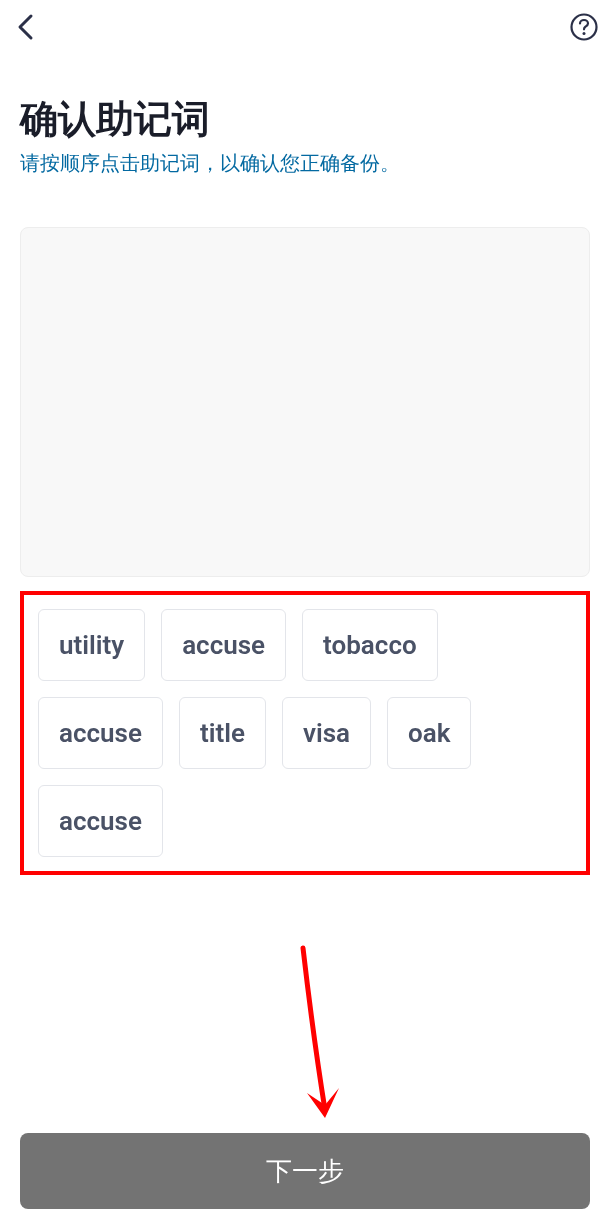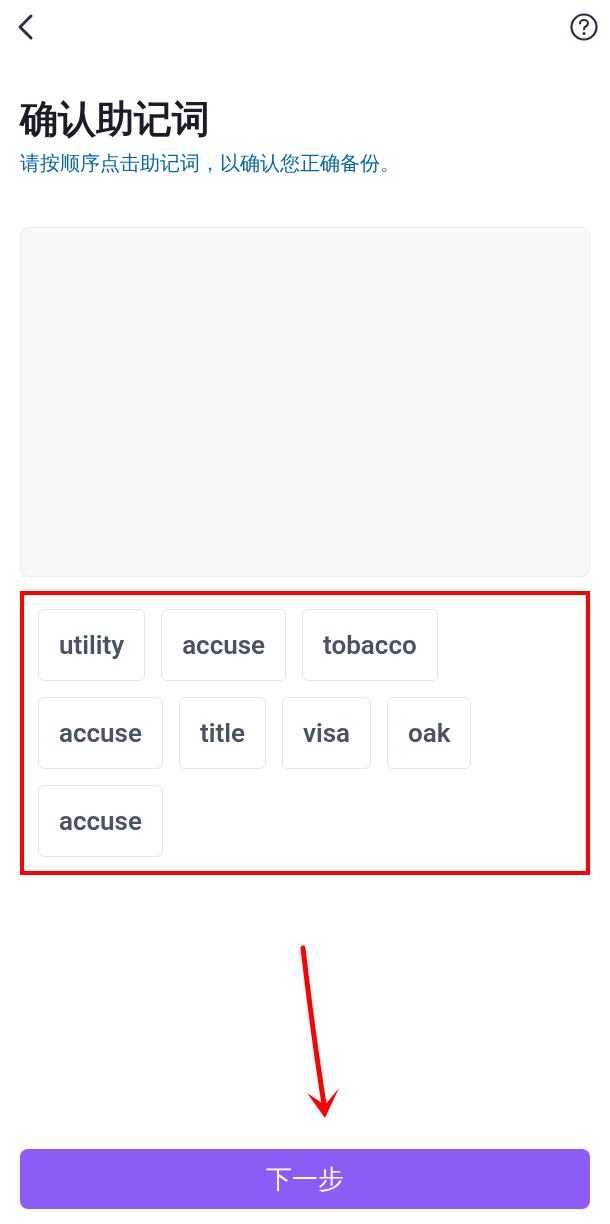--- a/index.html
+++ b/index.html
@@ -82,22 +82,22 @@
       position: absolute;
       left: 295px;
       top: 945px;
       pointer-events: none;
     }
     .next-button {
       position: absolute;
       bottom: 15px;
       left: 20px;
       right: 20px;
-      height: 60px;
-      background: #8b5cf6;
+      height: 76px;
+      background: #737373;
       border: none;
       border-radius: 8px;
       color: #ffffff;
       font-size: 26px;
       font-weight: 400;
       cursor: pointer;
       display: flex;
       align-items: center;
       justify-content: center;
     }

